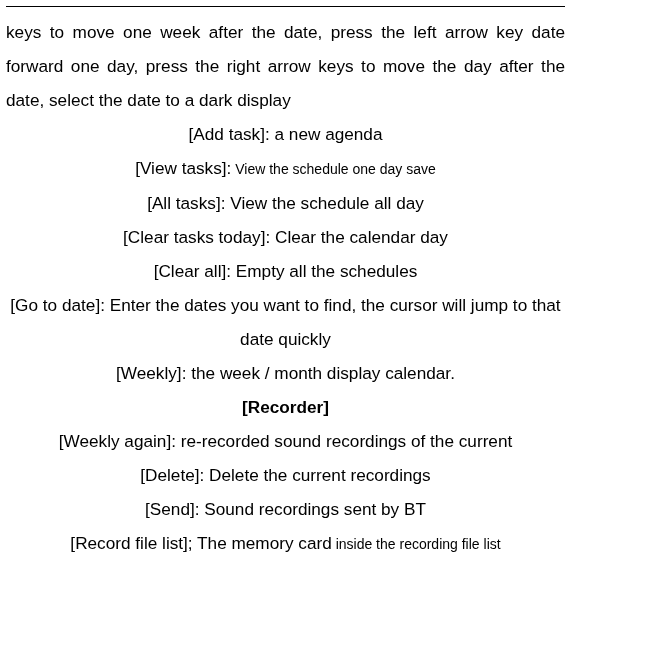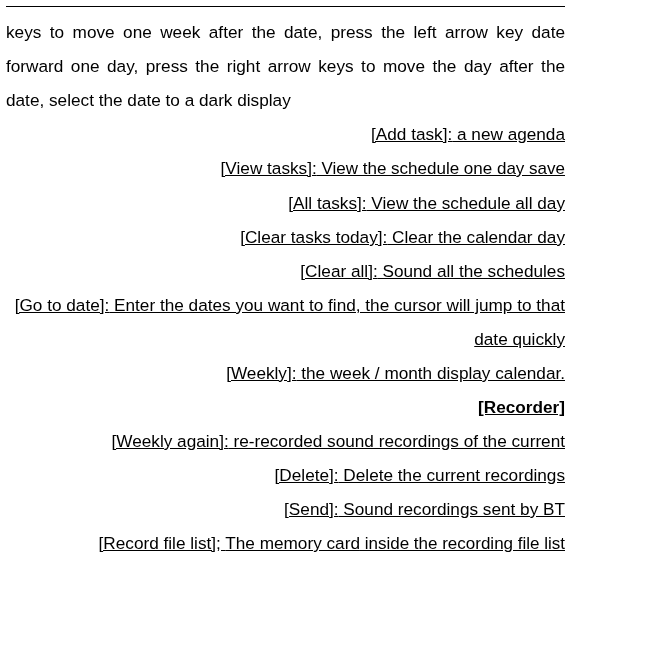--- a/index.html
+++ b/index.html
@@ -13,23 +13,23 @@
   }
   .rule {
     border-top: 1px solid #000;
     margin-bottom: 8px;
   }
   .content {
     font-size: 17.2px;
     line-height: 34px;
   }
   .block { text-align: justify; }
-  .item { text-align: right; text-decoration: underline; }
+  .item { text-align: center; }
   .bold { font-weight: 700; }
-  .small { font-size: 17px; }
+  .small { font-size: 14px; }
 </style>
 </head>
 <body>
 
 <div class="rule"></div>
 
 <div class="content">
 
   <div class="block">keys to move one week after the date, press the left arrow key date forward one day, press the right arrow keys to move the day after the date, select the date to a dark display</div>
 
@@ -43,21 +43,21 @@
 
   <div class="item">
     <span>[All tasks]:</span><span> View the schedule all day</span>
   </div>
 
   <div class="item">
     <span>[Clear tasks today]:</span><span> Clear the calendar day</span>
   </div>
 
   <div class="item">
-    <span>[Clear all]:</span><span> Sound all the schedules</span>
+    <span>[Clear all]:</span><span> Empty all the schedules</span>
   </div>
 
   <div class="item">
     <span>[Go to date]:</span><span> Enter the dates you want to find, the cursor will jump to that date quickly</span>
   </div>
 
   <div class="item">
     <span>[Weekly]:</span><span> the week / month display calendar.</span>
   </div>
 

